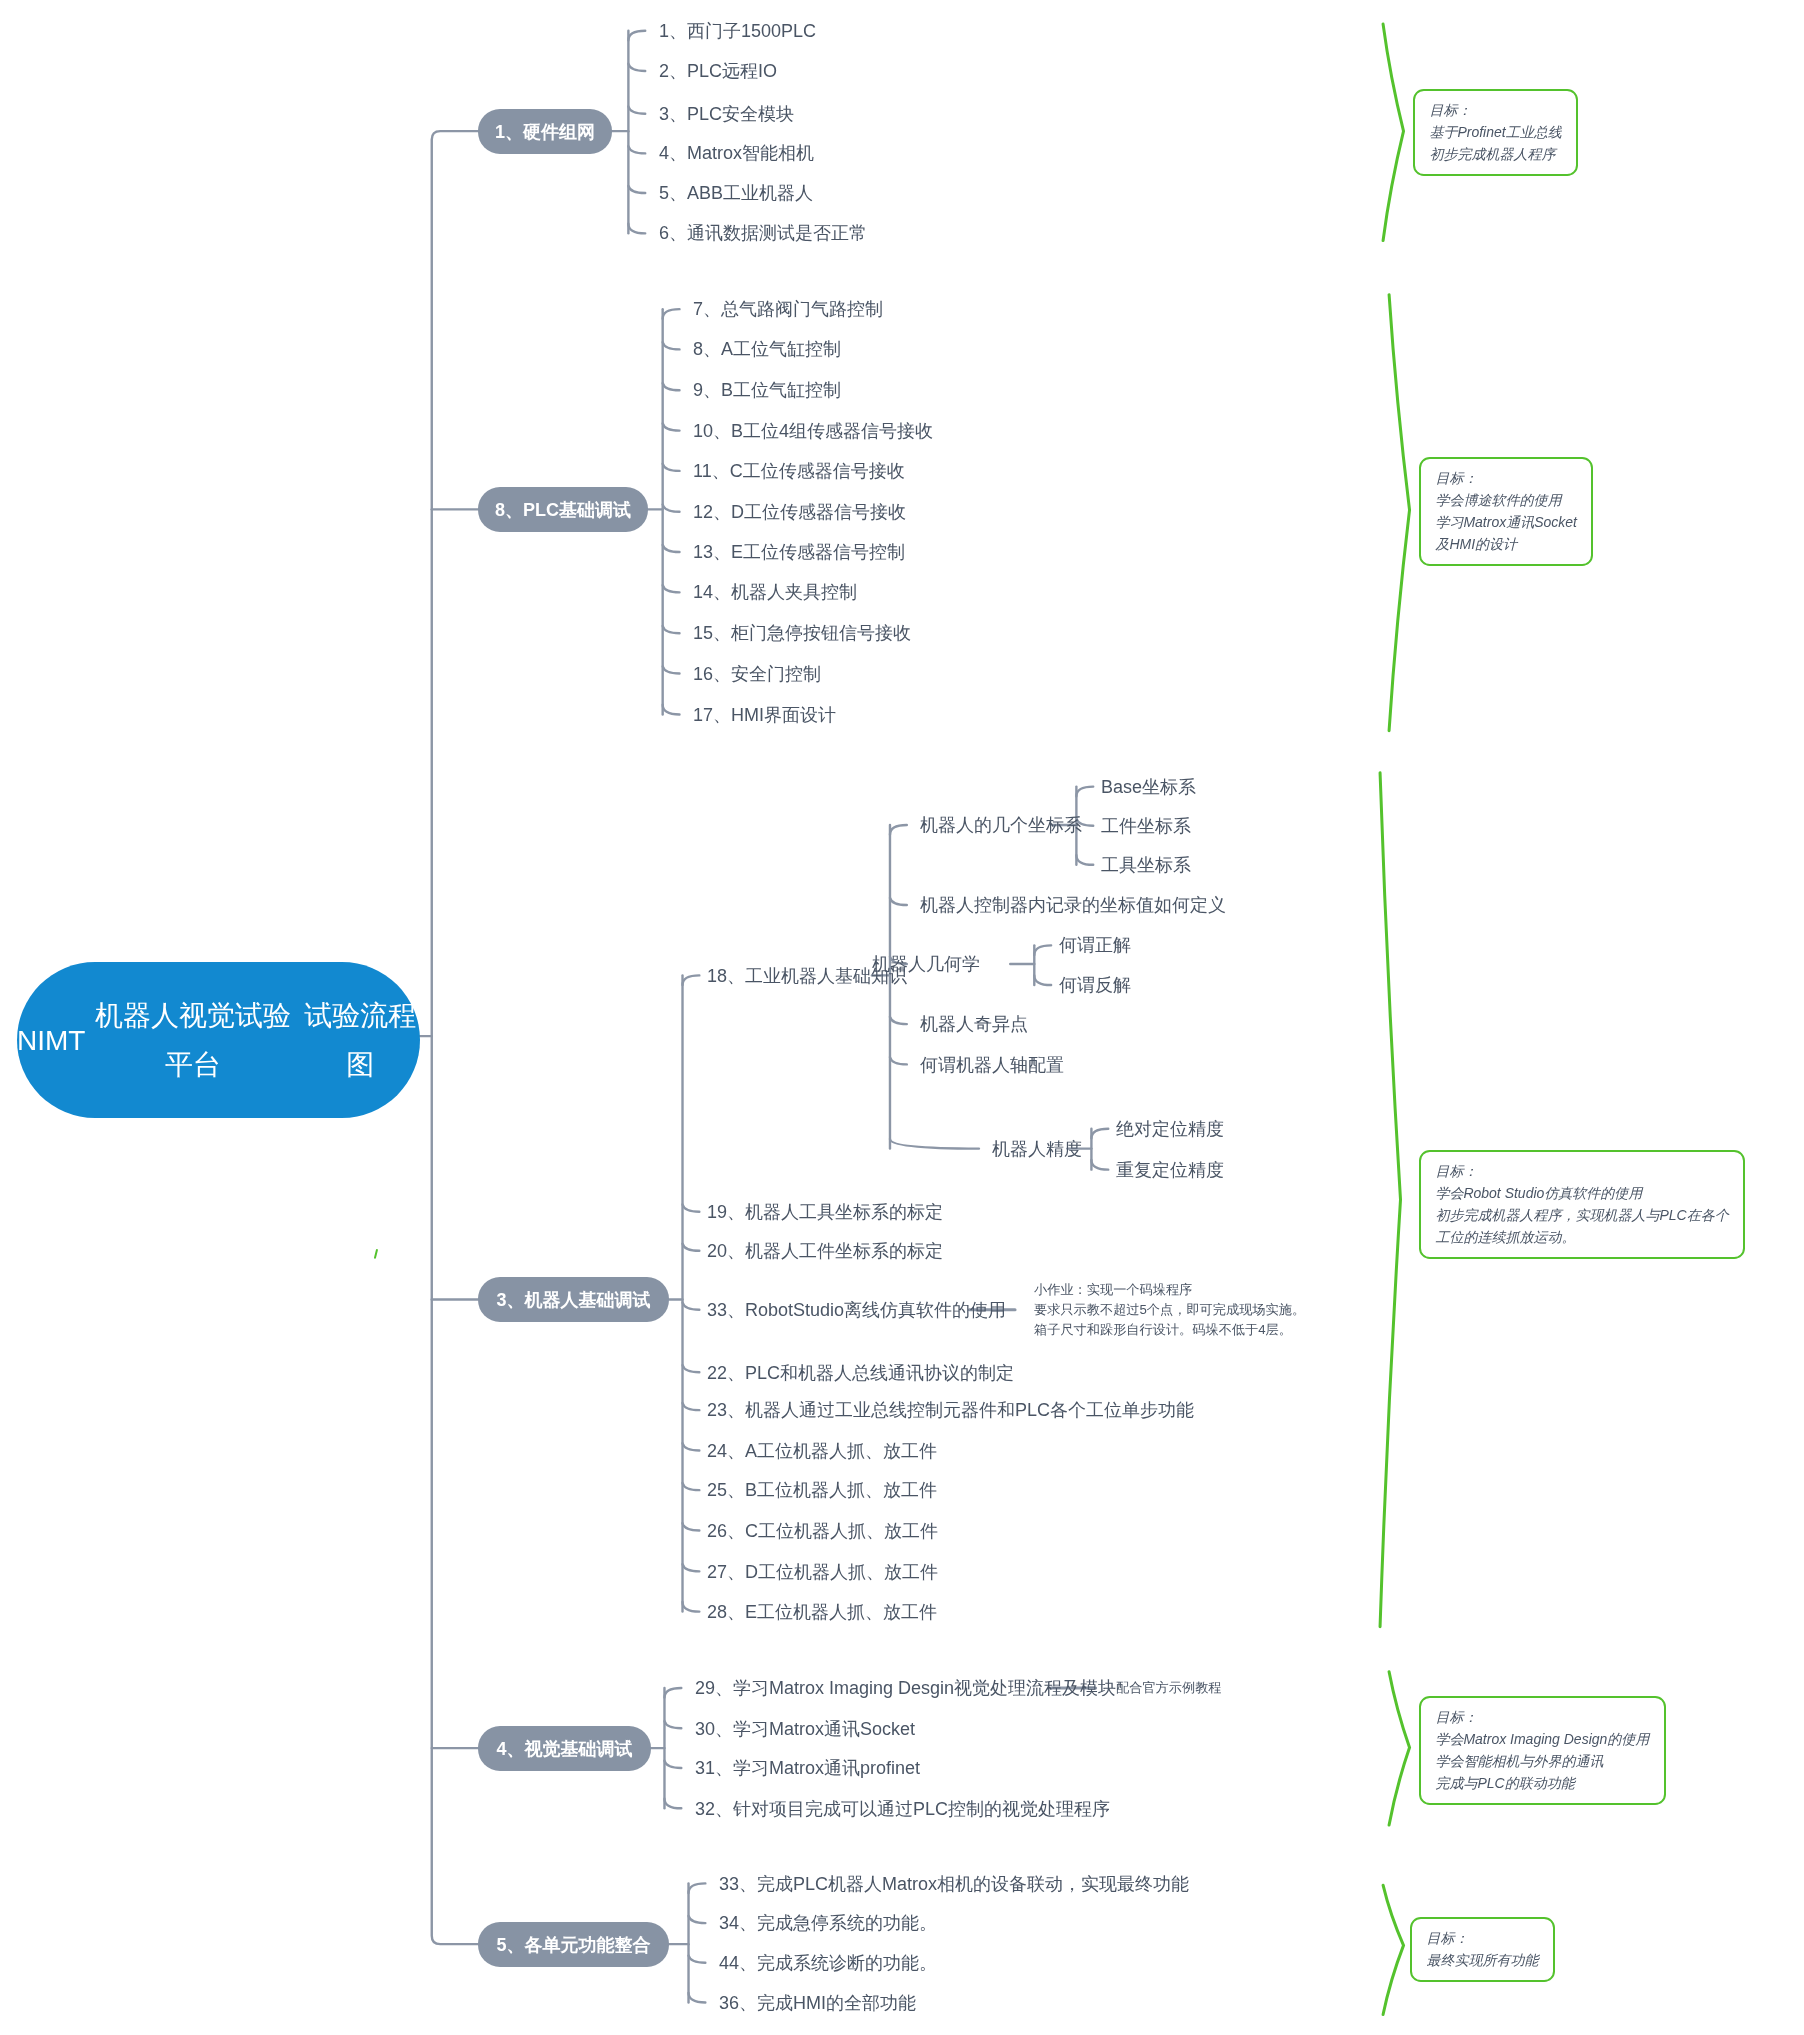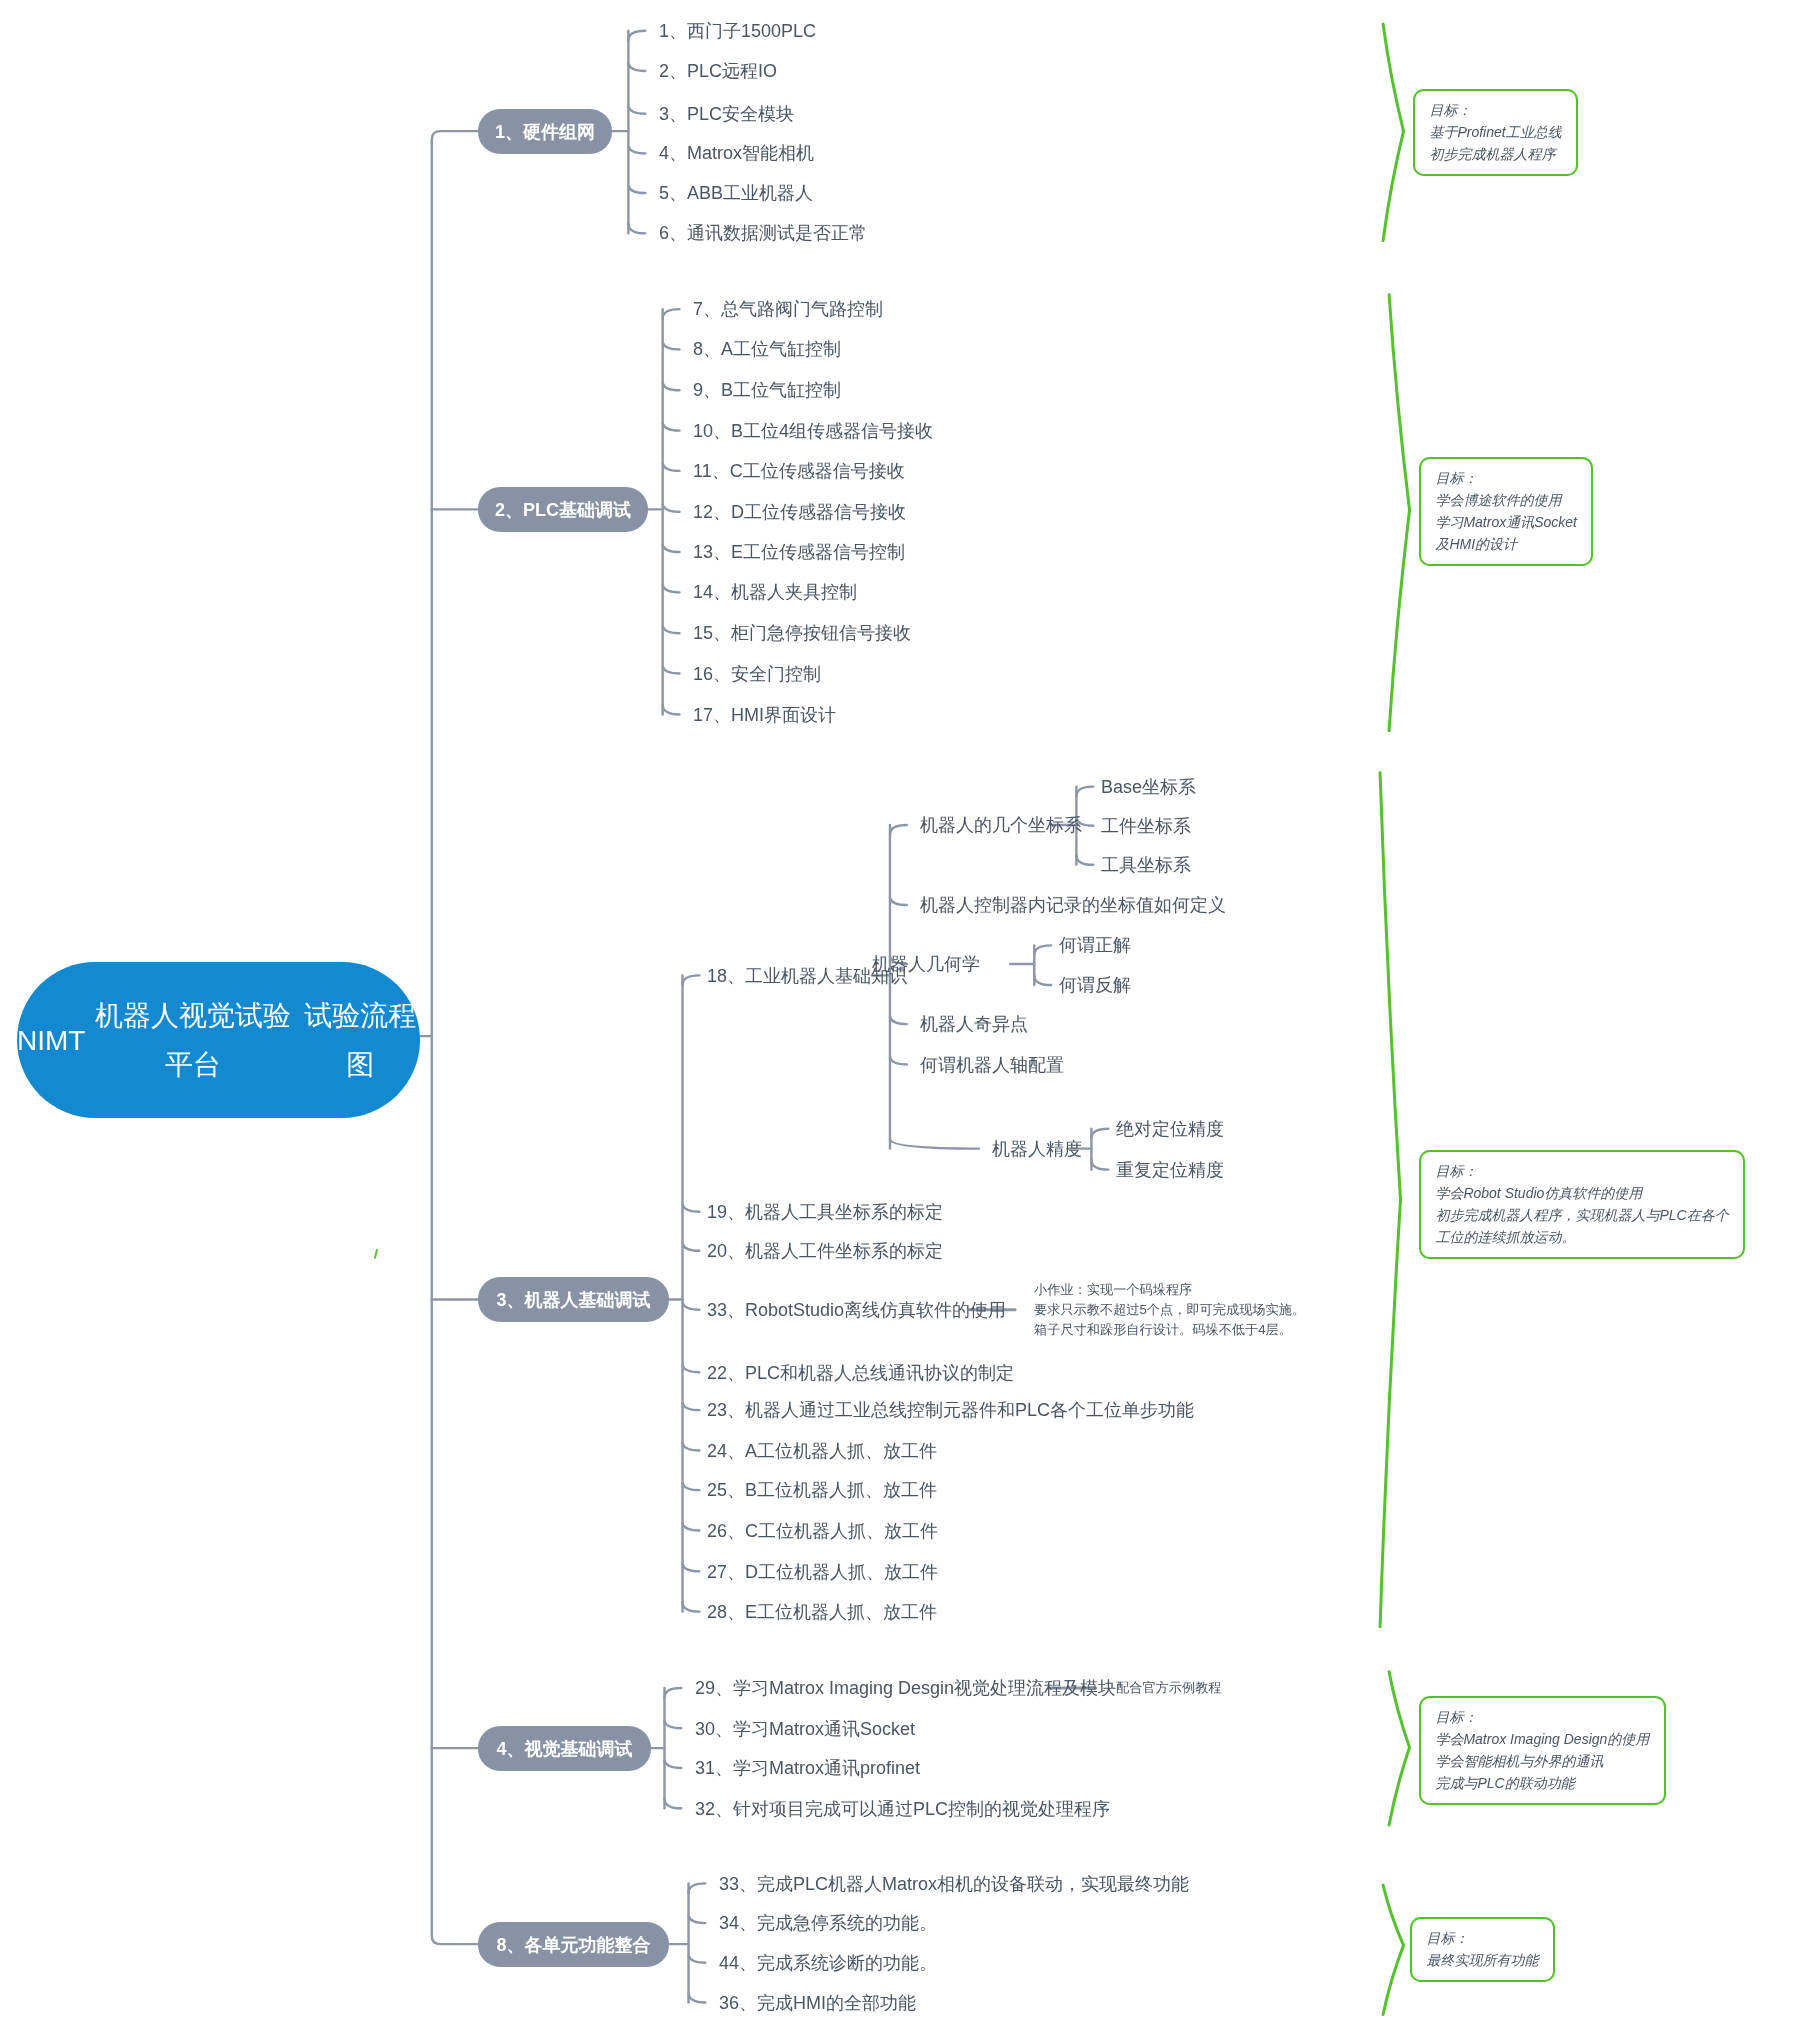--- a/index.html
+++ b/index.html
@@ -131,24 +131,24 @@
       <path d="M 2300 3135 Q 2312 3185 2334 3235 Q 2312 3292.5 2300 3350" fill="none" stroke="#54C22D" stroke-width="5" stroke-linecap="round"></path>
     </svg>
 
   <div class="central">
     <div>NIMT</div>
     <div>机器人视觉试验平台</div>
     <div>试验流程图</div>
   </div>
 
   <div class="pill" style="left:478px;top:109px;width:134px">1、硬件组网</div>
-  <div class="pill" style="left:478px;top:487px;width:170px">2、PLC基础调试</div>
+  <div class="pill" style="left:478px;top:487px;width:170px">8、PLC基础调试</div>
   <div class="pill" style="left:478px;top:1277px;width:191px">3、机器人基础调试</div>
   <div class="pill" style="left:478px;top:1726px;width:173px">4、视觉基础调试</div>
-  <div class="pill" style="left:478px;top:1922px;width:191px">8、各单元功能整合</div>
+  <div class="pill" style="left:478px;top:1922px;width:191px">5、各单元功能整合</div>
 
   <div class="item" style="left:659px;top:31px">1、西门子1500PLC</div>
   <div class="item" style="left:659px;top:71px">2、PLC远程IO</div>
   <div class="item" style="left:659px;top:114px">3、PLC安全模块</div>
   <div class="item" style="left:659px;top:153px">4、Matrox智能相机</div>
   <div class="item" style="left:659px;top:193px">5、ABB工业机器人</div>
   <div class="item" style="left:659px;top:233px">6、通讯数据测试是否正常</div>
 
   <div class="item" style="left:693px;top:309px">7、总气路阀门气路控制</div>
   <div class="item" style="left:693px;top:349px">8、A工位气缸控制</div>

